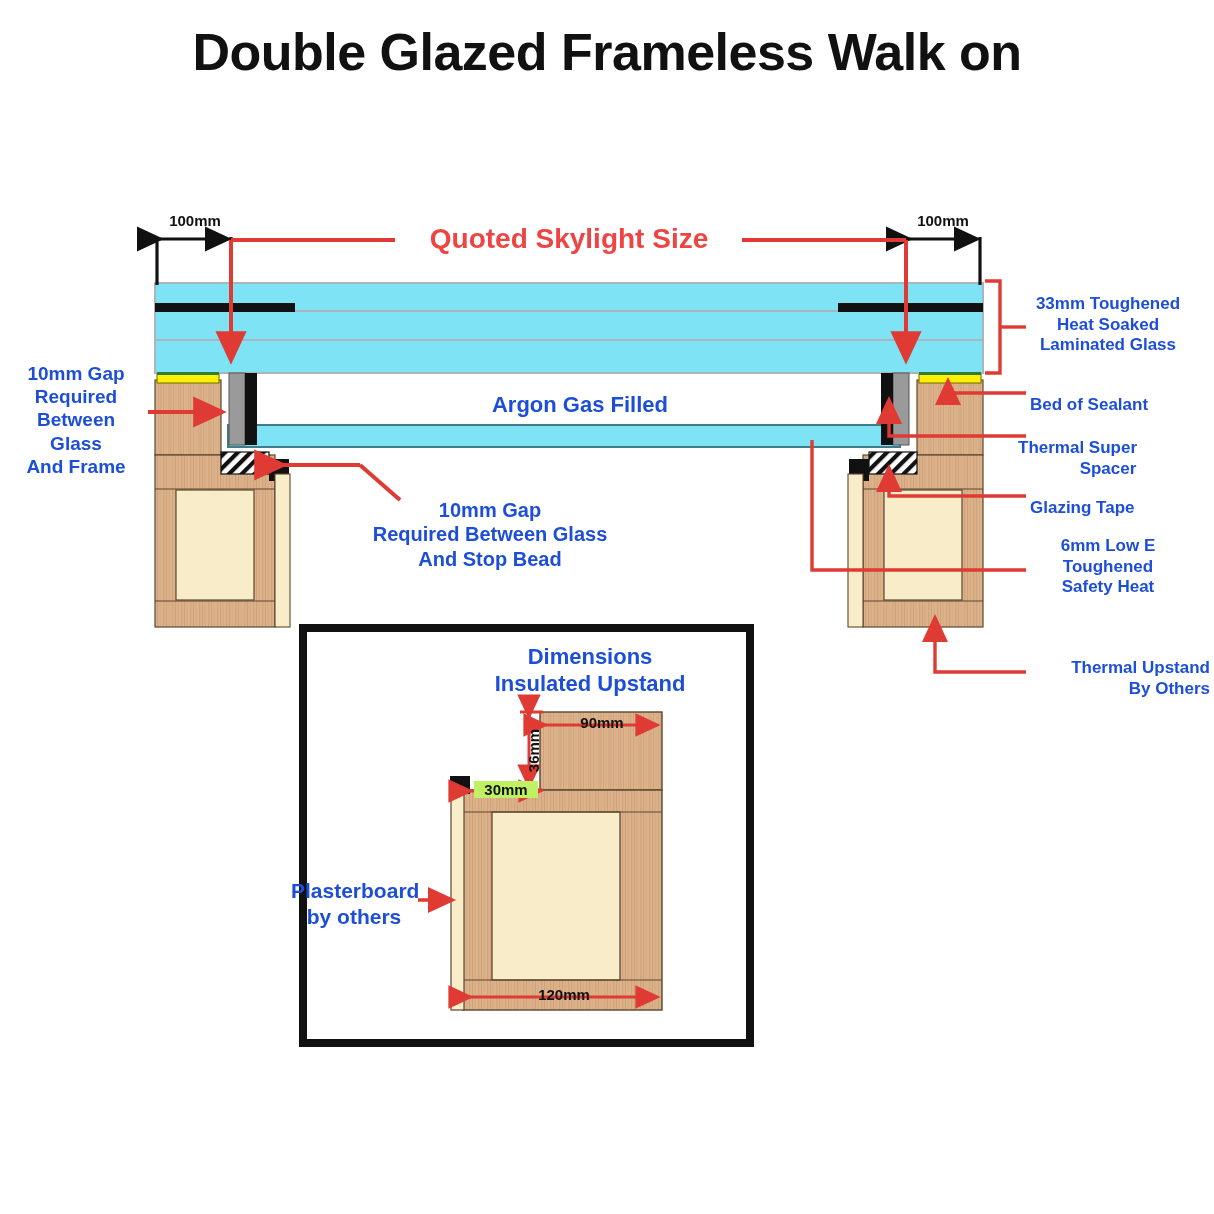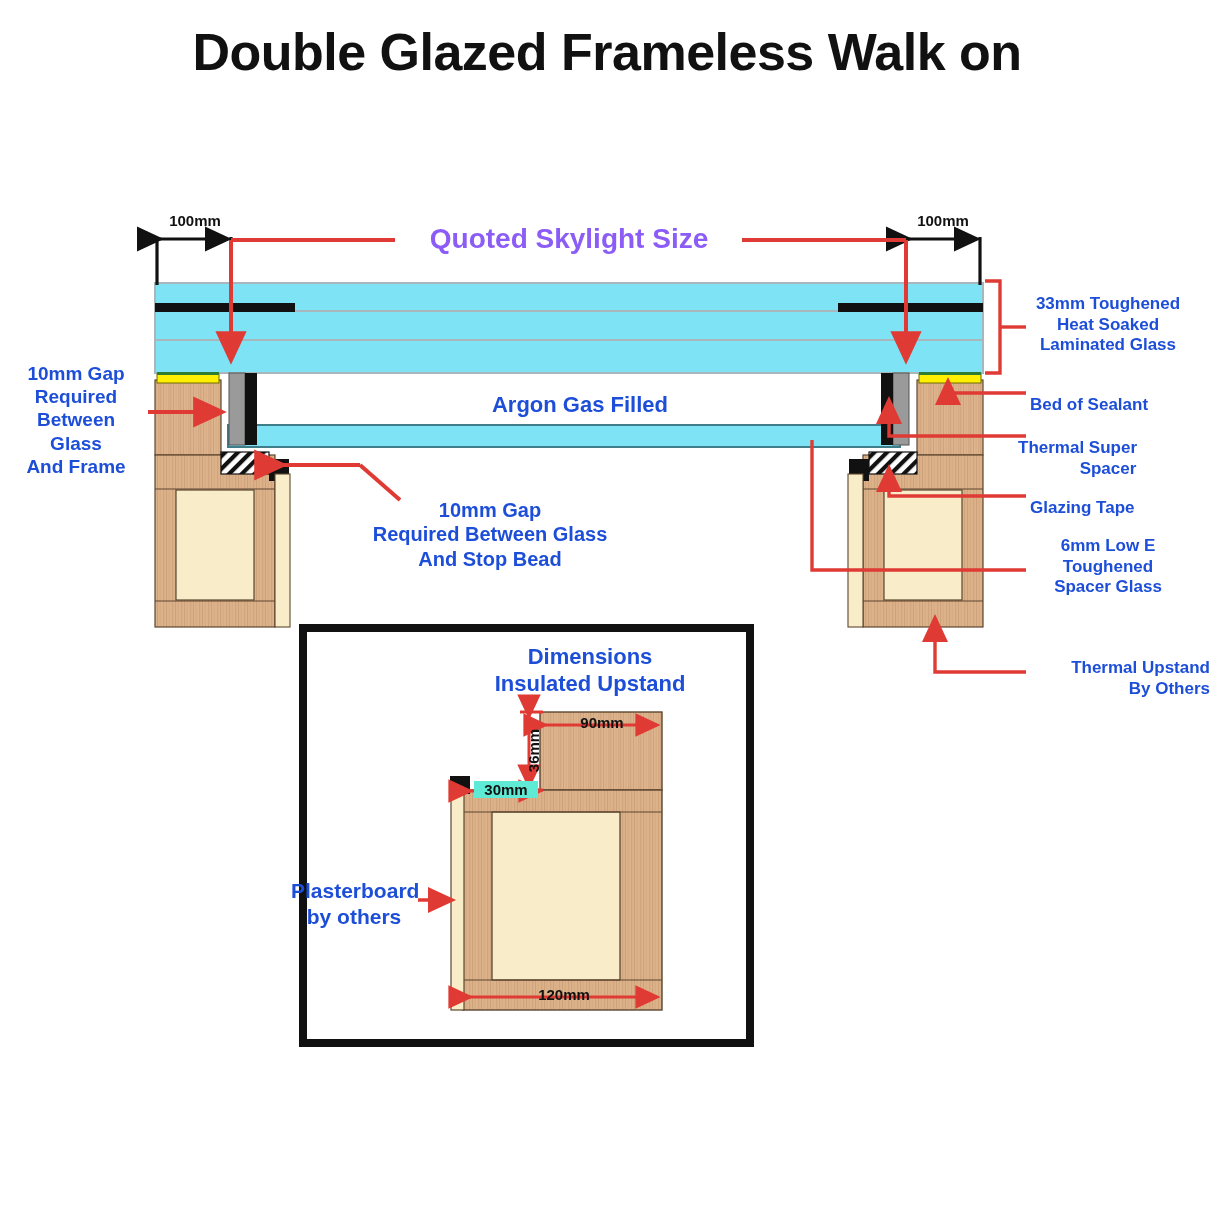--- a/index.html
+++ b/index.html
@@ -12,21 +12,21 @@
   #stage svg{position:absolute;left:0;top:0;}
   .ttl{
     position:absolute;left:0;top:22px;width:1214px;text-align:center;
     font-size:52px;font-weight:bold;color:#111;letter-spacing:-0.5px;
     font-family:"Liberation Sans", sans-serif;
   }
   .lbl{
     position:absolute;color:#1d4ed8;font-weight:bold;
     font-family:"Liberation Sans", sans-serif;line-height:1.22;
   }
-  .lbl.red{color:#8b5cf6;}
+  .lbl.red{color:#ef4444;}
   .c{text-align:center;}
   .l{text-align:left;margin-top:12px;}
   .dim{
     position:absolute;font-size:15px;font-weight:bold;color:#111;
     font-family:"Liberation Sans", sans-serif;
   }
   .vert{transform:rotate(-90deg);transform-origin:center center;}
 </style>
 </head>
 <body>
@@ -243,36 +243,36 @@
     <div>Spacer</div>
   </div>
 
   <div class="lbl l" style="left:1030px;top:486px;width:184px;font-size:17px;">
     <div>Glazing Tape</div>
   </div>
 
   <div class="lbl c" style="left:1018px;top:536px;width:180px;font-size:17px;">
     <div>6mm Low E</div>
     <div>Toughened</div>
-    <div>Spacer Glass</div>
+    <div>Safety Heat</div>
   </div>
 
   <div class="lbl c" style="left:1012px;top:658px;width:198px;font-size:17px;text-align:right;">
     <div>Thermal Upstand</div>
     <div>By Others</div>
   </div>
 
   <div class="lbl c" style="left:430px;top:644px;width:320px;font-size:22px;">
     <div>Dimensions</div>
     <div>Insulated Upstand</div>
   </div>
 
   <div class="lbl c" style="left:291px;top:878px;width:126px;font-size:21px;">
     <div>Plasterboard</div>
     <div>by others</div>
   </div>
 
   <div class="dim vert" style="left:505px;top:742px;width:56px;text-align:center;">36mm</div>
   <div class="dim c" style="left:560px;top:714px;width:84px;">90mm</div>
-  <div class="dim c" style="left:474px;top:781px;width:64px;background:#5eead4;">30mm</div>
+  <div class="dim c" style="left:474px;top:781px;width:64px;background:#bef264;">30mm</div>
   <div class="dim c" style="left:518px;top:986px;width:92px;">120mm</div>
 
 </div>
 
 </body></html>

